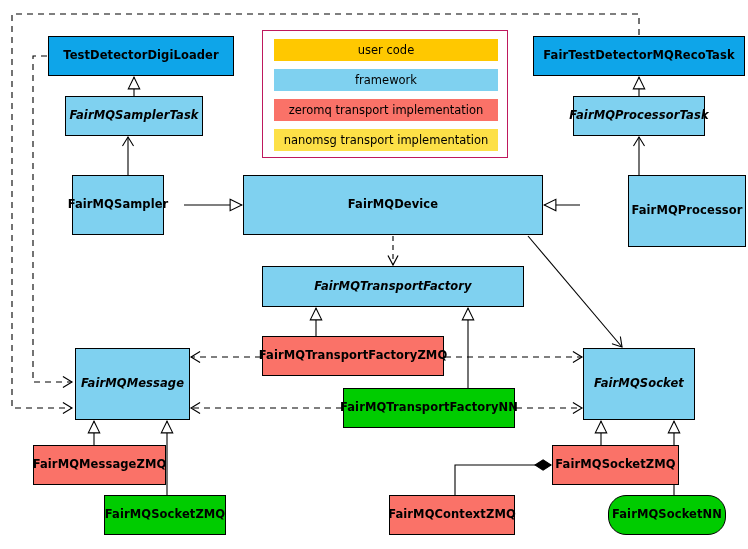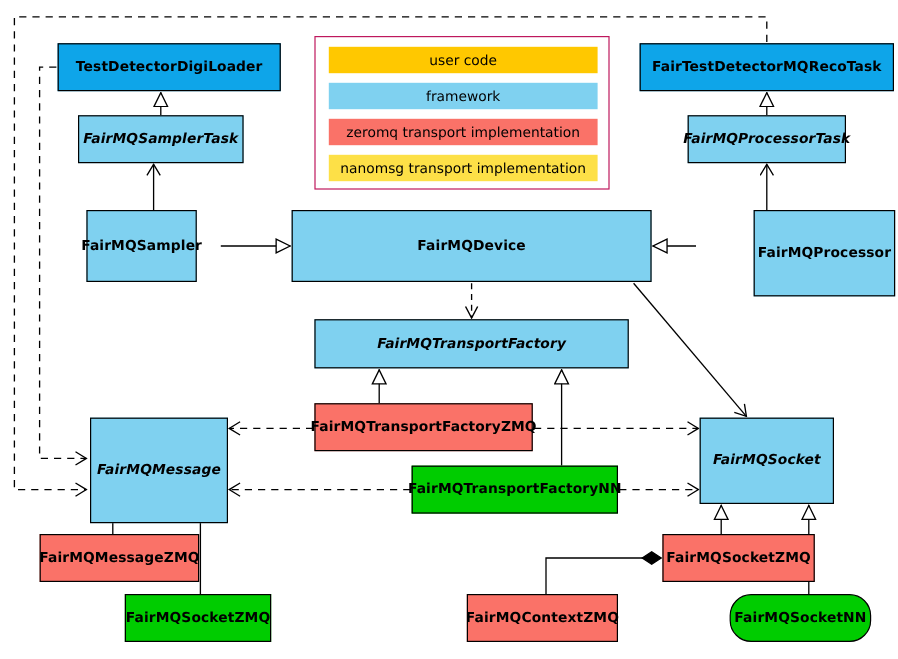--- a/index.html
+++ b/index.html
@@ -159,21 +159,21 @@
       </div>
       <div class="node fw abstract" style="left: 262px; top: 266px; width: 262px; height: 41px;">
         <span>FairMQTransportFactory</span>
       </div>
       <div class="node zmq" style="left: 262px; top: 336px; width: 182px; height: 40px;">
         <span>FairMQTransportFactoryZMQ</span>
       </div>
       <div class="node nn" style="left: 343px; top: 388px; width: 172px; height: 40px;">
         <span>FairMQTransportFactoryNN</span>
       </div>
-      <div class="node fw abstract" style="left: 75px; top: 348px; width: 115px; height: 88px;">
+      <div class="node fw abstract" style="left: 75px; top: 348px; width: 115px; height: 72px;">
         <span>FairMQMessage</span>
       </div>
       <div class="node zmq" style="left: 33px; top: 445px; width: 133px; height: 40px;">
         <span>FairMQMessageZMQ</span>
       </div>
       <div class="node nn" style="left: 104px; top: 495px; width: 122px; height: 40px;">
         <span>FairMQSocketZMQ</span>
       </div>
       <div class="node fw abstract" style="left: 583px; top: 348px; width: 112px; height: 72px;">
         <span>FairMQSocket</span>

